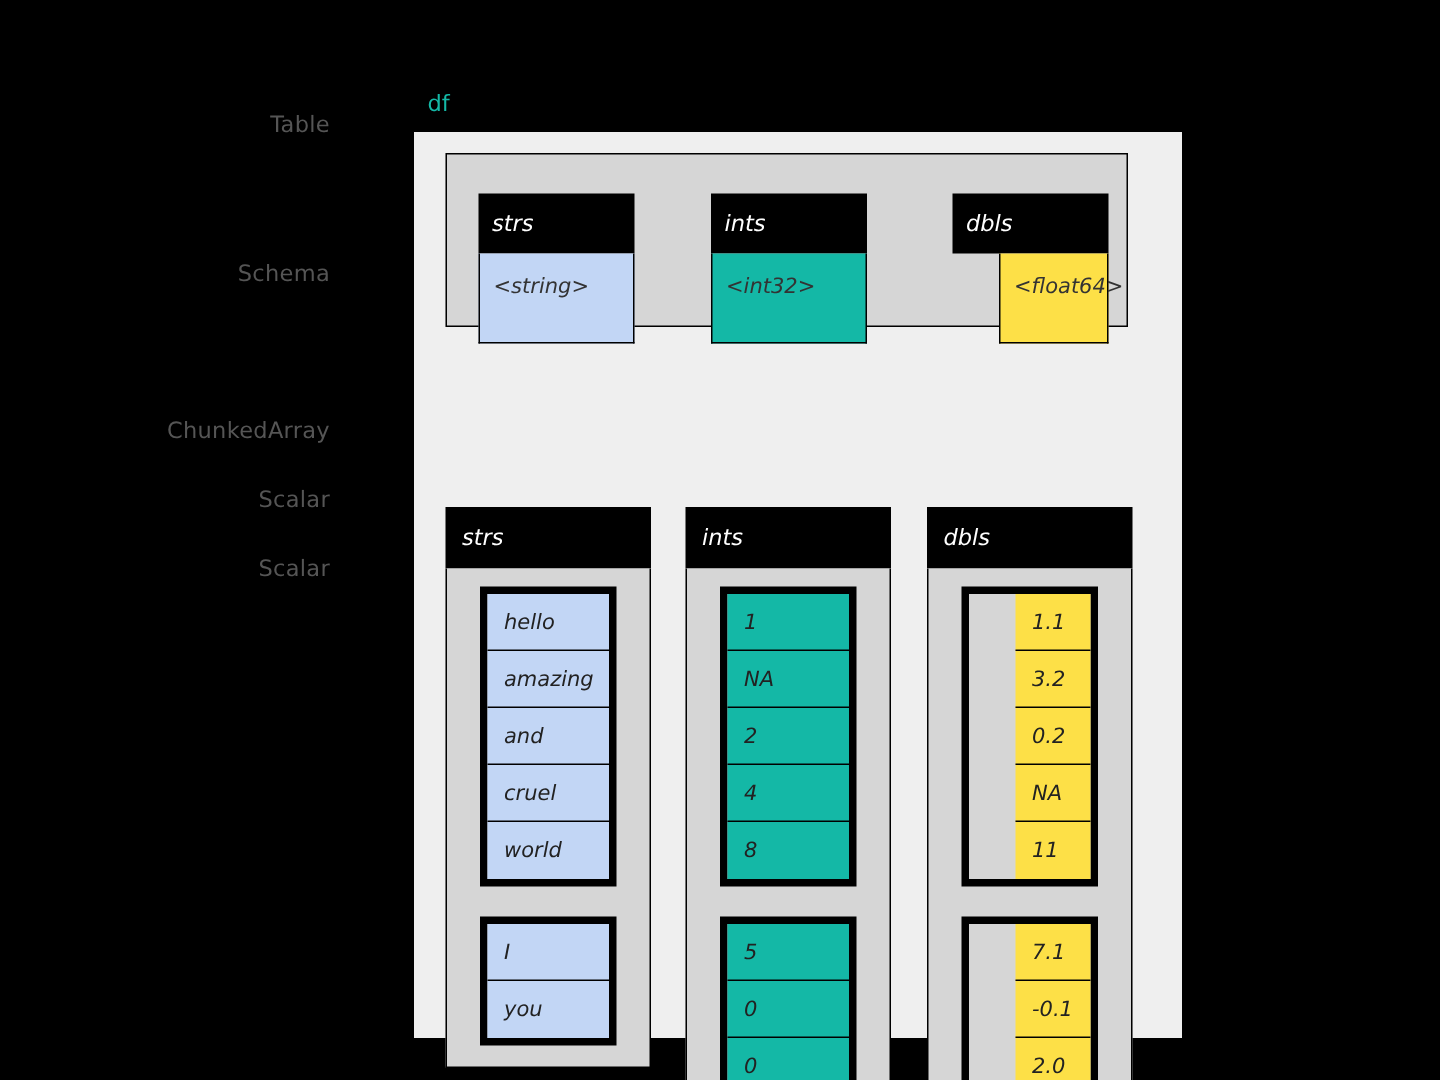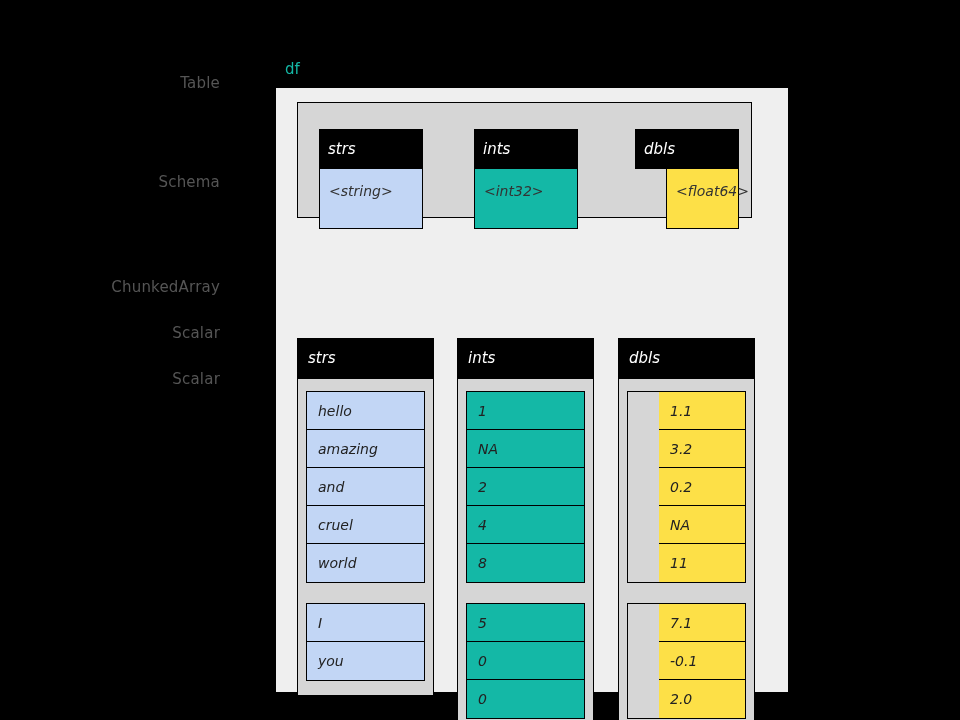--- a/index.html
+++ b/index.html
@@ -132,22 +132,22 @@
   }
   .col-body {
     background: #d6d6d6;
     border: 1.5px solid #000000;
     border-top: none;
     box-sizing: border-box;
     padding: 12px 0 14px 0;
   }
   .chunk {
     margin: 0 auto;
-    width: 119px;
-    border: 1px solid #000000;
+    width: 91px;
+    border: 5px solid #000000;
     box-sizing: border-box;
   }
   .chunk + .chunk { margin-top: 20px; }
   .cell {
     height: 38px;
     line-height: 38px;
     font-size: 14px;
     color: #222222;
     padding-left: 11px;
     box-sizing: border-box;

